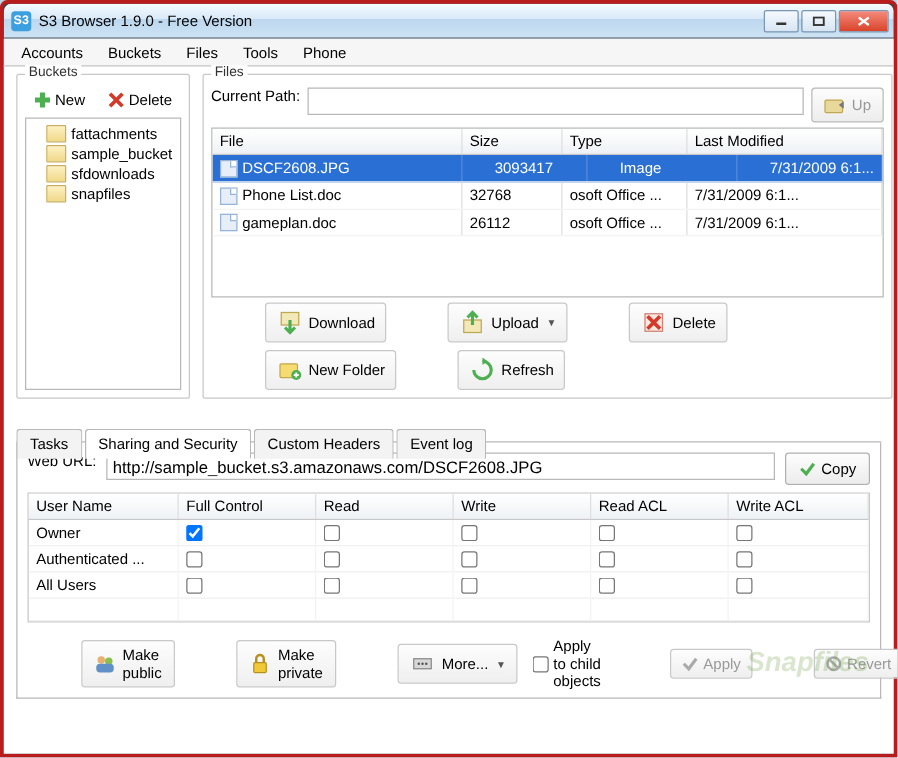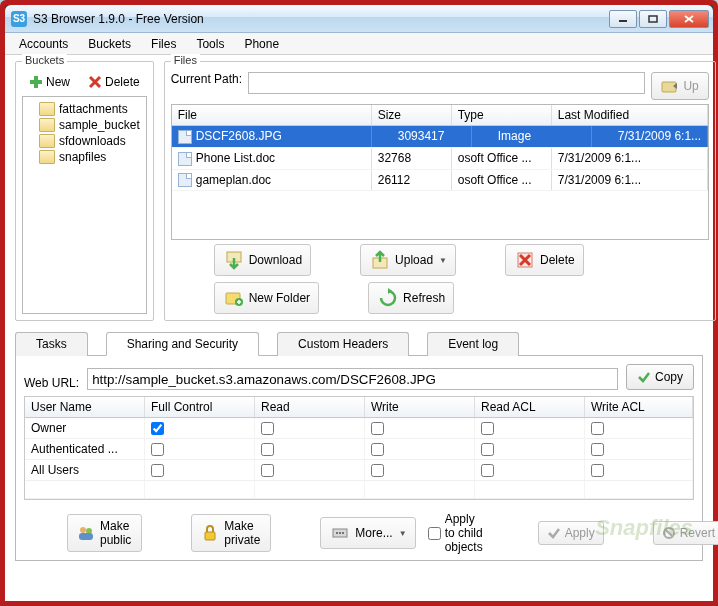--- a/index.html
+++ b/index.html
@@ -8,21 +8,21 @@
   font-size: 12px;
   background: #cde6f7;
   width: 718px;
   height: 606px;
   overflow: hidden;
 }
 .window {
   width: 718px;
   height: 606px;
   background: #404040;
-  border: 5px solid #b91c1c;
+  border: 3px solid #b91c1c;
   border-radius: 6px 6px 0 0;
   display: flex;
   flex-direction: column;
   box-shadow: 0 0 8px rgba(0,0,0,0.3);
 }
 .titlebar {
   height: 28px;
   background: linear-gradient(to bottom, #f5faff 0%, #d8e9f8 45%, #bcd7ee 46%, #cde3f4 100%);
   border-radius: 6px 6px 0 0;
   display: flex;
@@ -138,30 +138,30 @@
   display:flex; align-items:center; gap:4px;
   padding:4px 8px; border:1px solid #c8c8c8; border-radius:3px;
   background:linear-gradient(to bottom,#fdfdfd,#efefef);
   cursor:pointer;
   margin-left:43px;
 }
 .bigbtn .big-ic{ width:22px;height:22px; display:flex;align-items:center;justify-content:center;}
 .tabs-pane { margin-top:6px; }
 .tab-strip { display:flex; border-bottom:1px solid #b8b8b8; }
 .tab {
-  padding:4px 20px; border:1px solid #b8b8b8; border-bottom:none;
-  background:#f3f3f3; margin-right:18px; cursor:pointer;
-  border-radius:3px 3px 0 0; position:relative; top:1px;
+  padding:4px 10px; border:1px solid #b8b8b8; border-bottom:none;
+  background:#f3f3f3; margin-right:2px; cursor:pointer;
+  border-radius:3px 3px 0 0; position:relative; top:14px;
 }
 .tab.active { background:#fff; border-bottom:1px solid #fff; }
 .tab-content {
   border:1px solid #b8b8b8; border-top:none; padding:8px 8px 6px 8px;
   display:flex; flex-direction:column; gap:6px;
 }
-.url-row { display:flex; align-items:flex-end; gap:8px; }
+.url-row { display:flex; align-items:flex-start; gap:8px; }
 .url-row input { flex:1; height:22px; border:1px solid #b8b8b8; padding:0 4px; }
 .copy-btn {
   height:26px; padding:0 10px; border:1px solid #b0b0b0; border-radius:3px;
   background:linear-gradient(to bottom,#fdfdfd,#ececec);
   display:flex;align-items:center;gap:4px; cursor:pointer;
 }
 .perm-table { border:1px solid #c8c8c8; }
 .pt-header { display:flex; background:linear-gradient(to bottom,#fff,#eef2f6); border-bottom:1px solid #c8c8c8;}
 .pt-header .pcol { padding:3px 6px; border-right:1px solid #dedede; }
 .pt-row { display:flex; border-bottom:1px solid #f0f0f0; }

